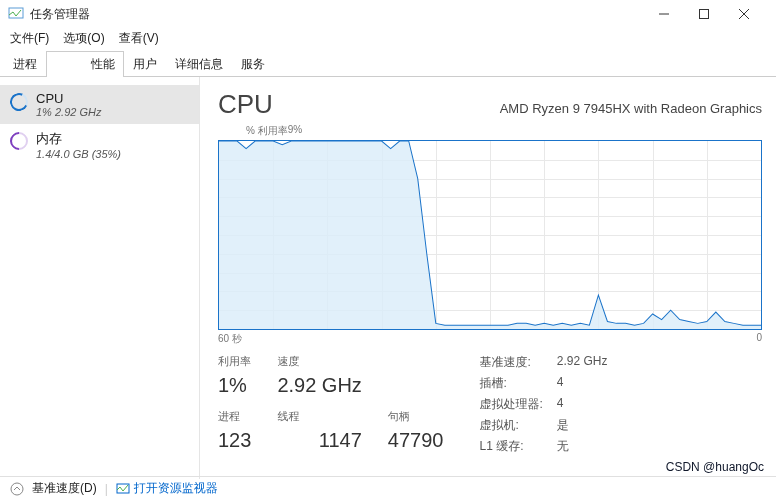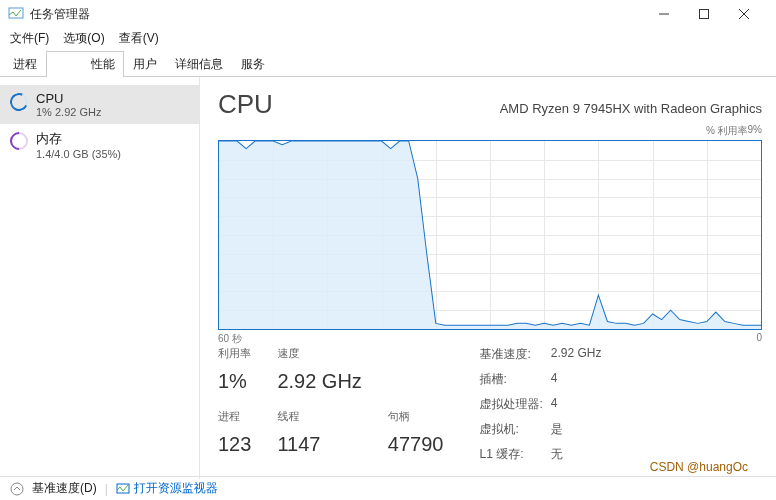--- a/index.html
+++ b/index.html
@@ -16,47 +16,47 @@
   .tab.active { border-color: #ccc; background: #fff; padding-left: 44px; }
   .body { display: flex; height: calc(100% - 28px - 22px - 24px - 24px); }
   .sidebar { width: 200px; border-right: 1px solid #e5e5e5; padding-top: 8px; }
   .side-item { display: flex; gap: 8px; padding: 6px 10px; }
   .side-item.selected { background: #e6e6e6; }
   .ring { width: 18px; height: 18px; border-radius: 50%; border: 2px solid #888; margin-top: 2px; flex-shrink: 0; }
   .ring.cpu { border-color: #1a73c9; border-right-color: #d0e4f5; transform: rotate(-20deg); }
   .ring.mem { border-color: #7e3fbf; border-top-color: #e0d0f0; border-right-color: #e0d0f0; transform: rotate(45deg);}
   .ring.eth { border-color: #b88a3a; }
   .side-title { font-size: 13px; }
-  .side-sub { font-size: 11px; color: #555; white-space: nowrap; }
+  .side-sub { font-size: 11px; color: #555; white-space: nowrap; font-style: italic; }
   .main { flex: 1; padding: 12px 14px 6px 18px; overflow: hidden; }
   .hdr { display: flex; align-items: baseline; justify-content: space-between; }
   .hdr h1 { font-size: 26px; font-weight: 400; color: #444; }
   .hdr .model { font-size: 13px; color: #444; }
-  .axis { display: flex; justify-content: flex-end; font-size: 10px; color: #777; margin-top: 4px; }
+  .axis { display: flex; justify-content: flex-start; font-size: 10px; color: #777; margin-top: 4px; margin-left: 28px; }
   .chart { position: relative; border: 1px solid #1a73c9; height: 190px; margin-top: 2px; overflow: hidden; }
   .chart .grid { position: absolute; inset: 0; }
   .chart .gv { position: absolute; top: 0; bottom: 0; border-left: 1px solid #e8e8e8; }
   .chart .gh { position: absolute; left: 0; right: 0; border-top: 1px solid #e8e8e8; }
   .chart svg { position: absolute; inset: 0; width: 100%; height: 100%; }
   .axis2 { display: flex; justify-content: space-between; font-size: 10px; color: #777; margin-top: 2px; }
-  .stats { display: flex; gap: 36px; }
+  .stats { display: flex; gap: 36px; margin-top: 8px; }
   .statcol { display: grid; grid-template-columns: repeat(3, auto); column-gap: 26px; row-gap: 2px; }
   .stat-label { font-size: 11px; color: #666; }
   .stat-value { font-size: 20px; color: #333; }
   .statcol .row2 { grid-row: 2; }
   .statcol .row3 { grid-row: 3; margin-top: 6px;}
-  .statcol .row4 { grid-row: 4; }
-  .kv { display: grid; grid-template-columns: auto auto; column-gap: 14px; row-gap: 4px; font-size: 12px; color: #555; align-content: start; gap: 8px; }
+  .statcol .row4 { grid-row: 4; text-align: right; }
+  .kv { display: grid; grid-template-columns: auto auto; column-gap: 14px; row-gap: 4px; font-size: 12px; color: #555; align-content: start; }
   .uptime { margin-top: 27px; text-align: right; }
   .uptime .lbl { font-size: 11px; color: #666; }
   .statusbar { position: absolute; left: 0; right: 0; bottom: 0; height: 24px; border-top: 1px solid #e0e0e0; display: flex; align-items: center; gap: 8px; padding: 0 10px; font-size: 12px; }
   .statusbar .sep { color: #ccc; }
   .statusbar a { color: #0066cc; text-decoration: none; display: flex; align-items: center; gap: 4px; }
   .chevup { width: 14px; height: 14px; }
-  .watermark { position: absolute; right: 28px; bottom: 26px; font-size: 12px; color: #a16207; }
+  .watermark { position: absolute; right: 12px; bottom: 26px; font-size: 12px; color: #0f172a; }
 </style>
 </head>
 <body>
 
 <div class="titlebar">
   <span class="icon">
     <svg viewBox="0 0 16 16">
         <rect x="1" y="2" width="14" height="10" fill="none" stroke="#5a9cd6"></rect>
         <polyline points="1,9 5,6 8,10 13,4" fill="none" stroke="#4caf50"></polyline>
       </svg>

